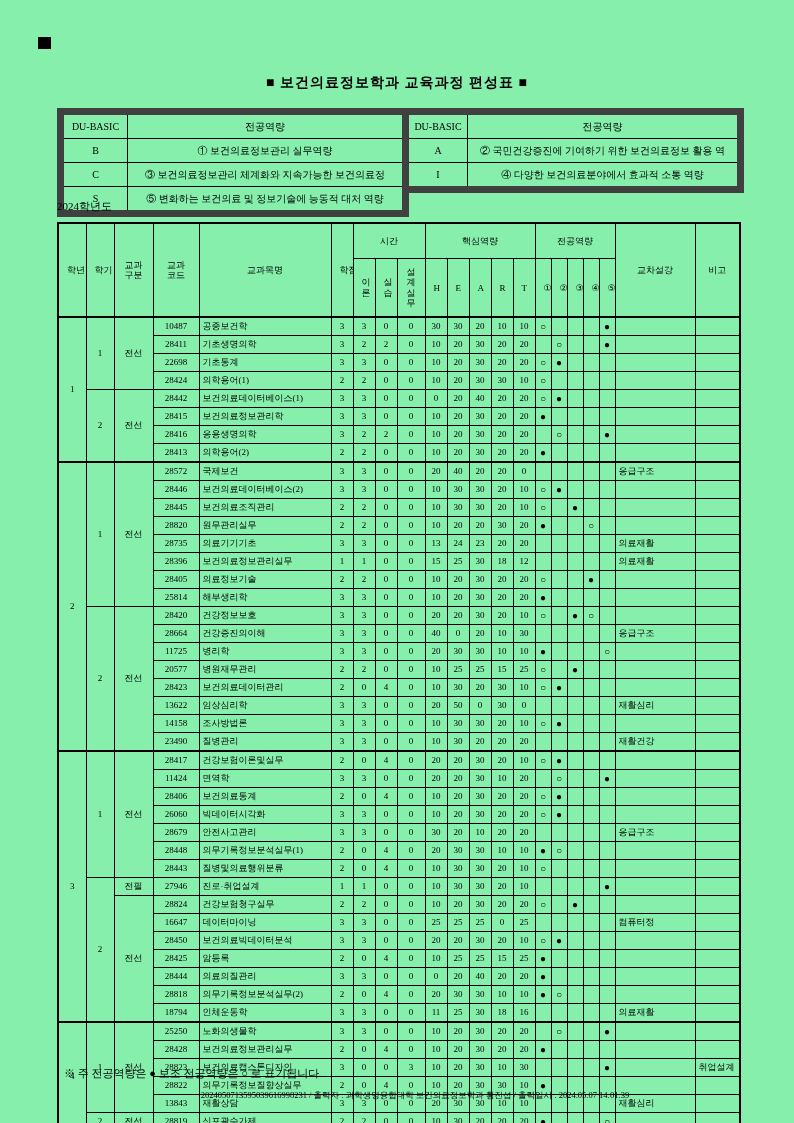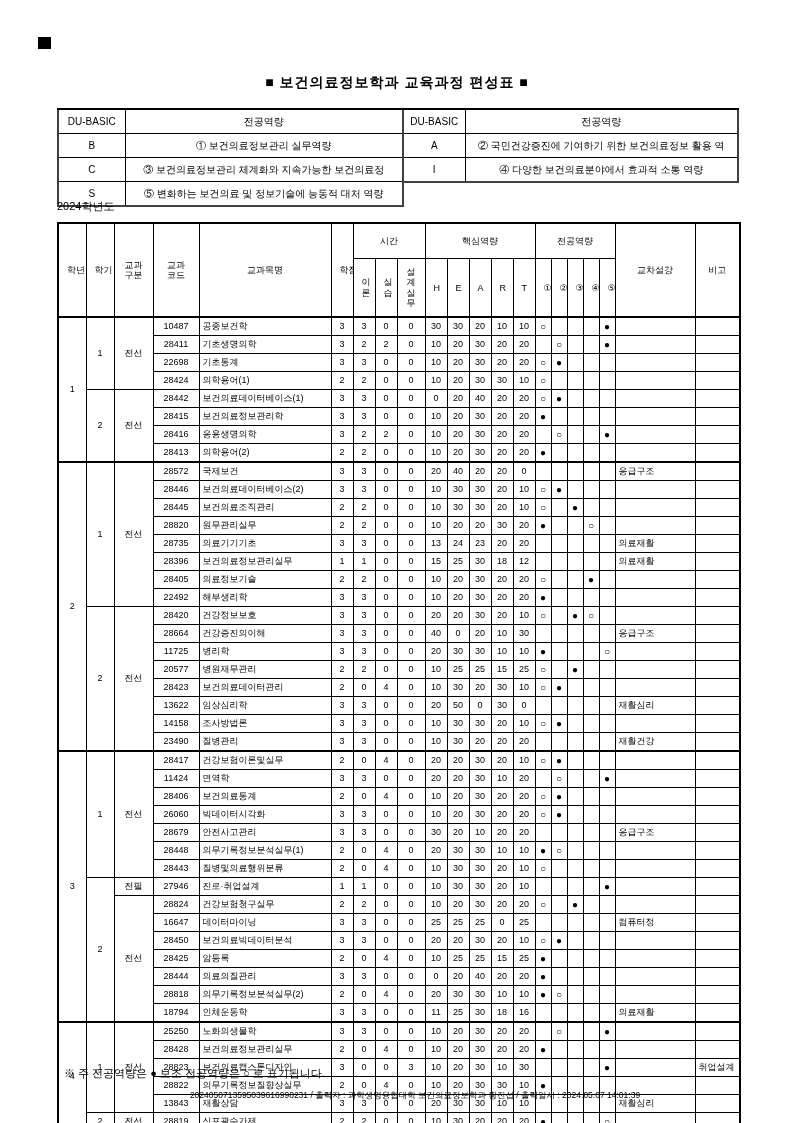--- a/index.html
+++ b/index.html
@@ -1,34 +1,34 @@
 <!DOCTYPE html>
 <html><head>
 <meta charset="utf-8">
 <style>
   html,body{margin:0;padding:0;background:#888;}
-  .page{position:relative;width:794px;height:1123px;background:#ffffff;margin:0 auto;
-        font-family:Liberation Sans, sans-serif;color:#000;overflow:hidden;}
+  .page{position:relative;width:794px;height:1123px;background:#86efac;margin:0 auto;
+        font-family:Liberation Serif, serif;color:#000;overflow:hidden;}
   .corner{position:absolute;left:38px;top:37px;width:13px;height:12px;background:#000;}
   .title{position:absolute;left:0;right:0;top:74px;text-align:center;
          font-size:14px;font-weight:bold;letter-spacing:1px;}
   .year-label{position:absolute;left:57px;top:199px;font-size:11px;}
 
   table{border-collapse:collapse;table-layout:fixed;}
   td,th{border:1px solid #000;font-weight:normal;overflow:hidden;white-space:nowrap;}
 
   
   .sum{position:absolute;top:108px;font-size:10px;}
   .sum-left{left:57px;width:345px;}
   .sum-right{left:402px;width:335px;}
   .sum th{height:21px;text-align:center;border-width:2px 1px 1px 1px;}
   .sum td{height:21px;}
   .sum td.du{text-align:center;}
   .sum td.desc{text-align:center;padding:0 3px;}
-  .sum{border:2px solid #404040;}
+  .sum{border:7px solid #404040;}
 
   
   .main{position:absolute;left:57px;top:222px;width:682px;font-size:9px;border:2px solid #000;}
   .main th{text-align:center;padding:8px;line-height:1.15;}
   .main thead tr.grp th{height:18px;}
   .main thead tr.sub th{height:36px;}
   .main thead tr.sub th, .main thead th[rowspan]{border-bottom:2px solid #000;}
   .main td{height:17px;text-align:center;padding:0 1px;line-height:1;}
   .main td.name, .main td.crossc, .main td.notec{text-align:left;padding:0 3px;}
   .main td.mark{font-size:10px;}
@@ -461,21 +461,21 @@
           <td>20</td>
           <td class="mark">○</td>
           <td class="mark"></td>
           <td class="mark"></td>
           <td class="mark">●</td>
           <td class="mark"></td>
           <td class="crossc"></td>
           <td class="notec"></td>
         </tr>
         <tr>
-          <td>22492</td>
+          <td>25814</td>
           <td class="name">해부생리학</td>
           <td>3</td>
           <td>3</td>
           <td>0</td>
           <td>0</td>
           <td>10</td>
           <td>20</td>
           <td>30</td>
           <td>20</td>
           <td>20</td>

